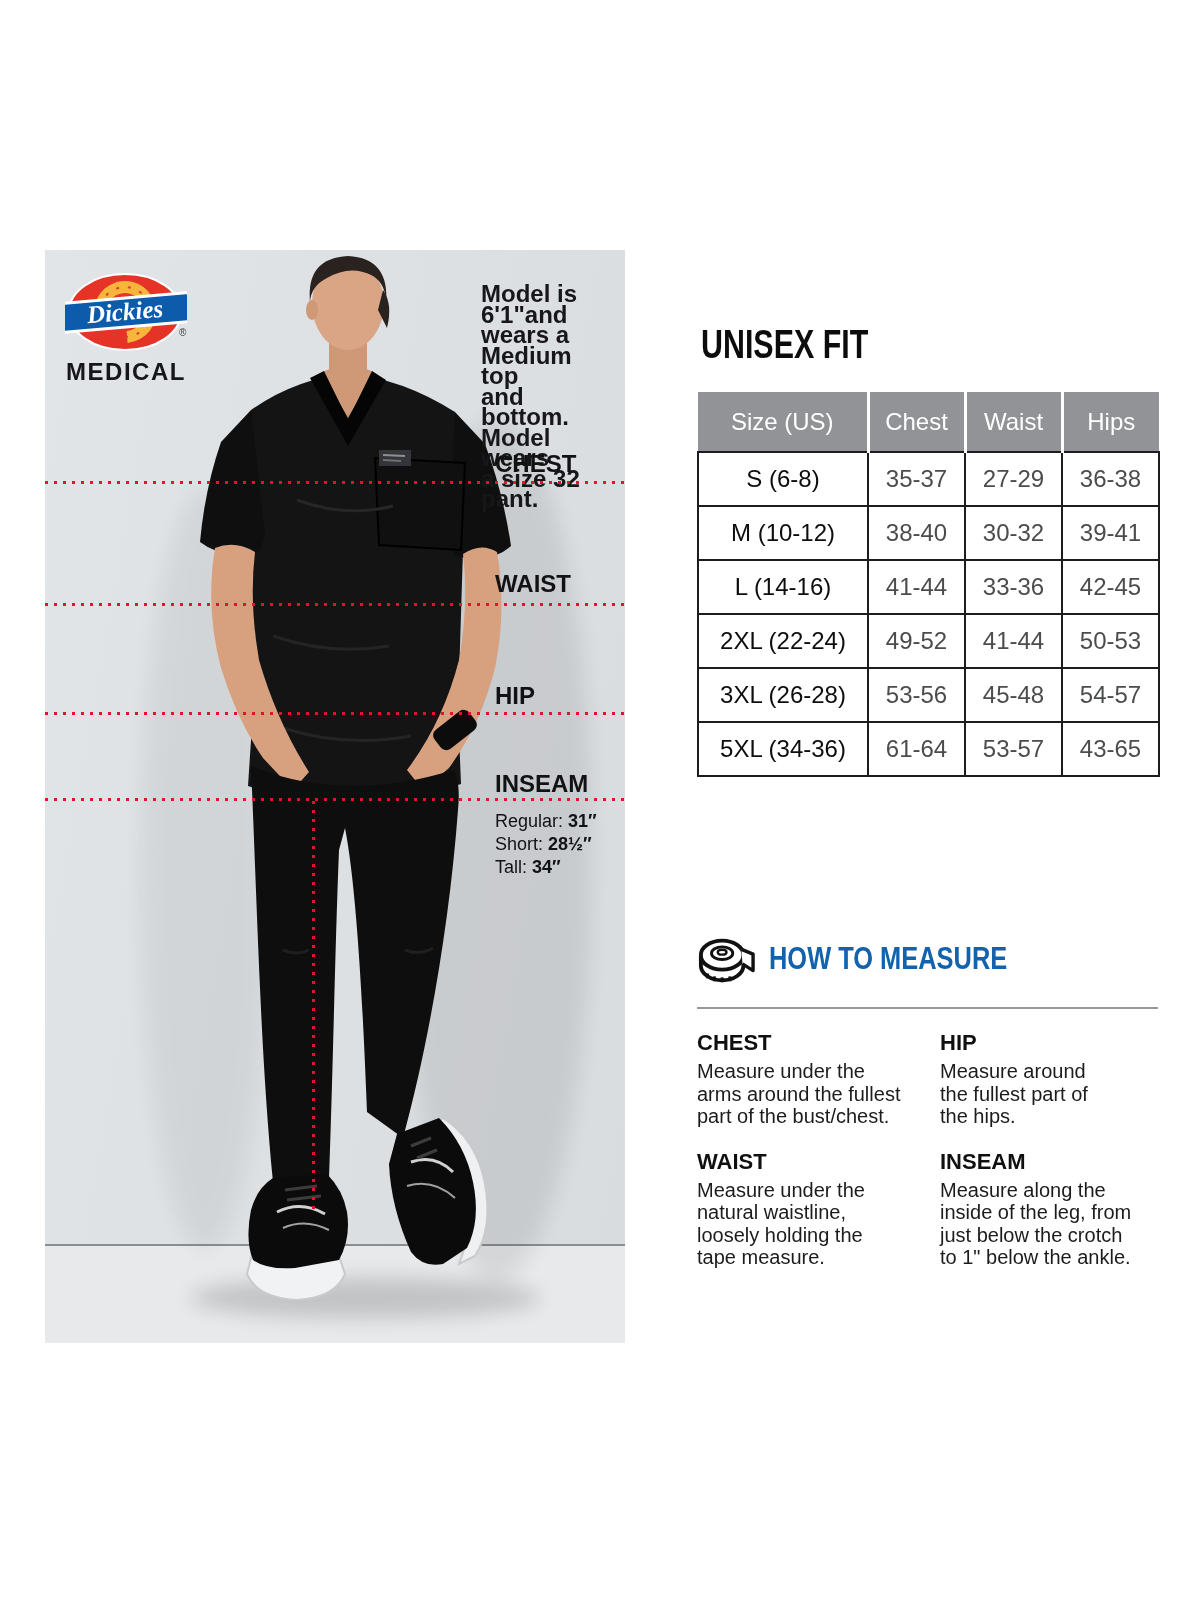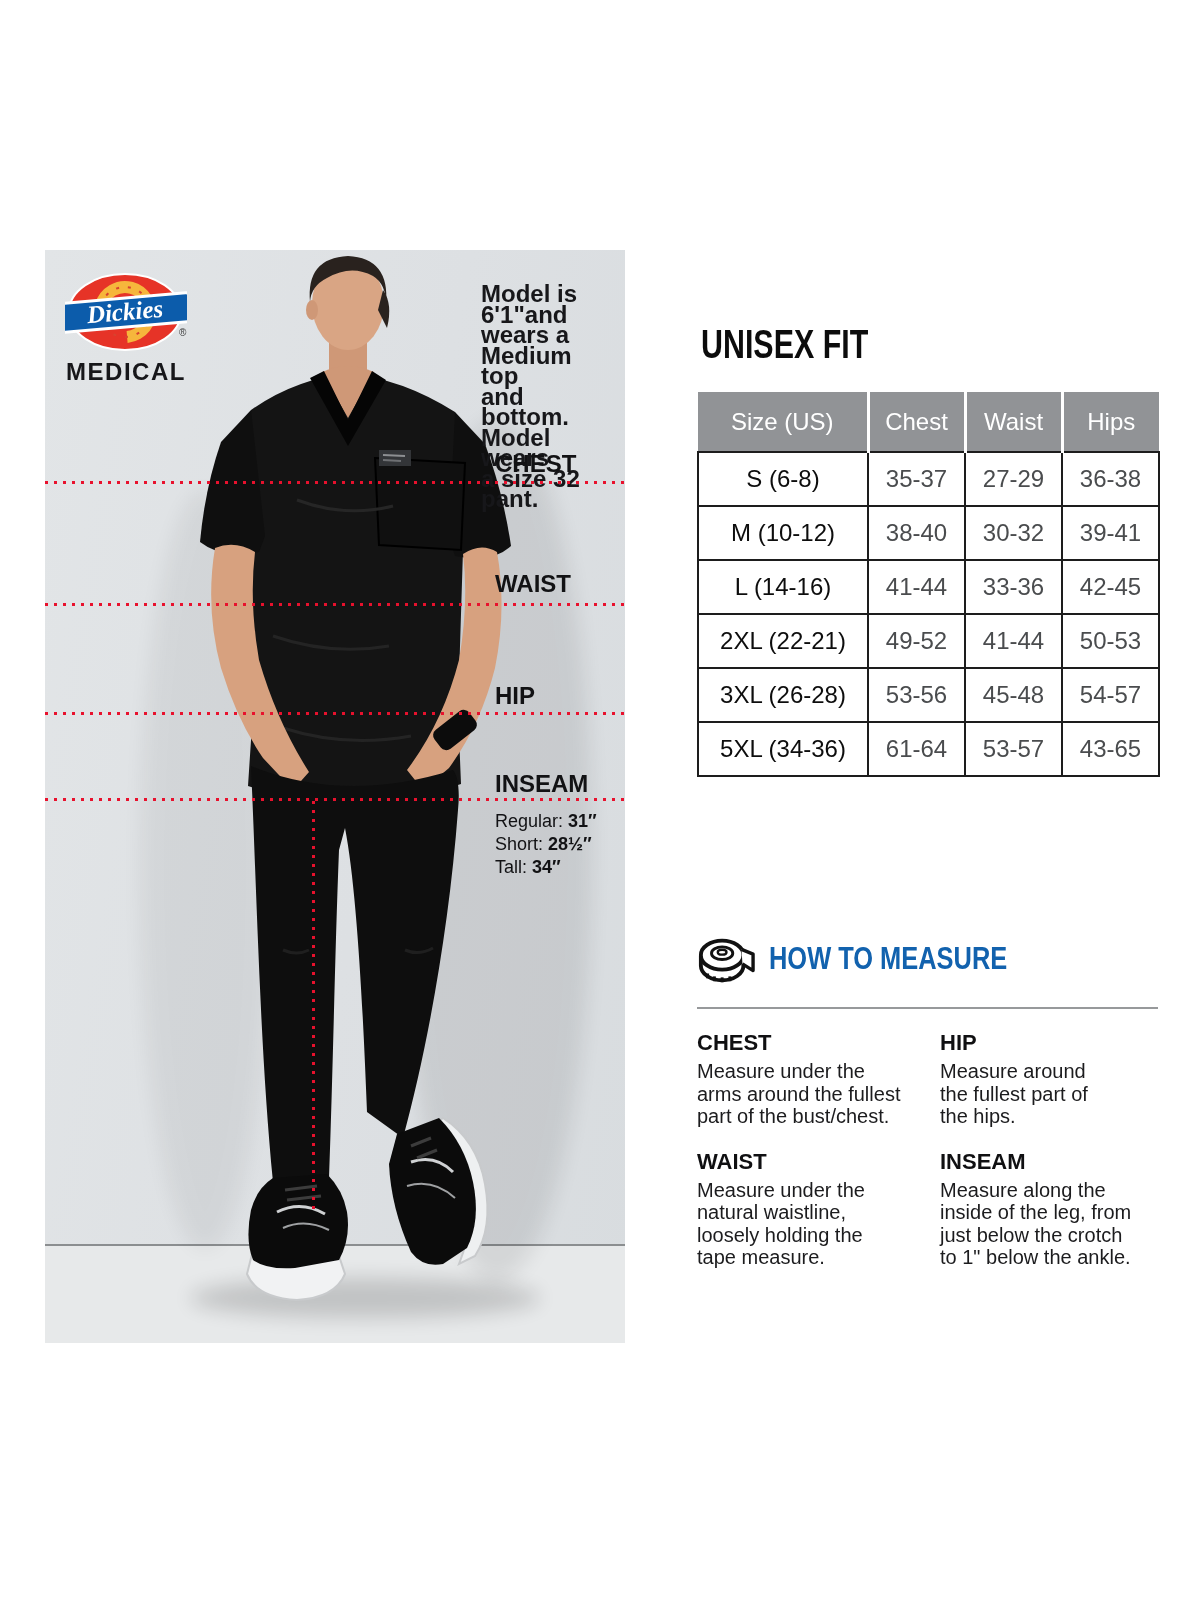--- a/index.html
+++ b/index.html
@@ -193,21 +193,21 @@
           <td>30-32</td>
           <td>39-41</td>
         </tr>
       <tr>
           <td class="sz">L (14-16)</td>
           <td>41-44</td>
           <td>33-36</td>
           <td>42-45</td>
         </tr>
       <tr>
-          <td class="sz">2XL (22-21)</td>
+          <td class="sz">2XL (22-24)</td>
           <td>49-52</td>
           <td>41-44</td>
           <td>50-53</td>
         </tr>
       <tr>
           <td class="sz">3XL (26-28)</td>
           <td>53-56</td>
           <td>45-48</td>
           <td>54-57</td>
         </tr>

